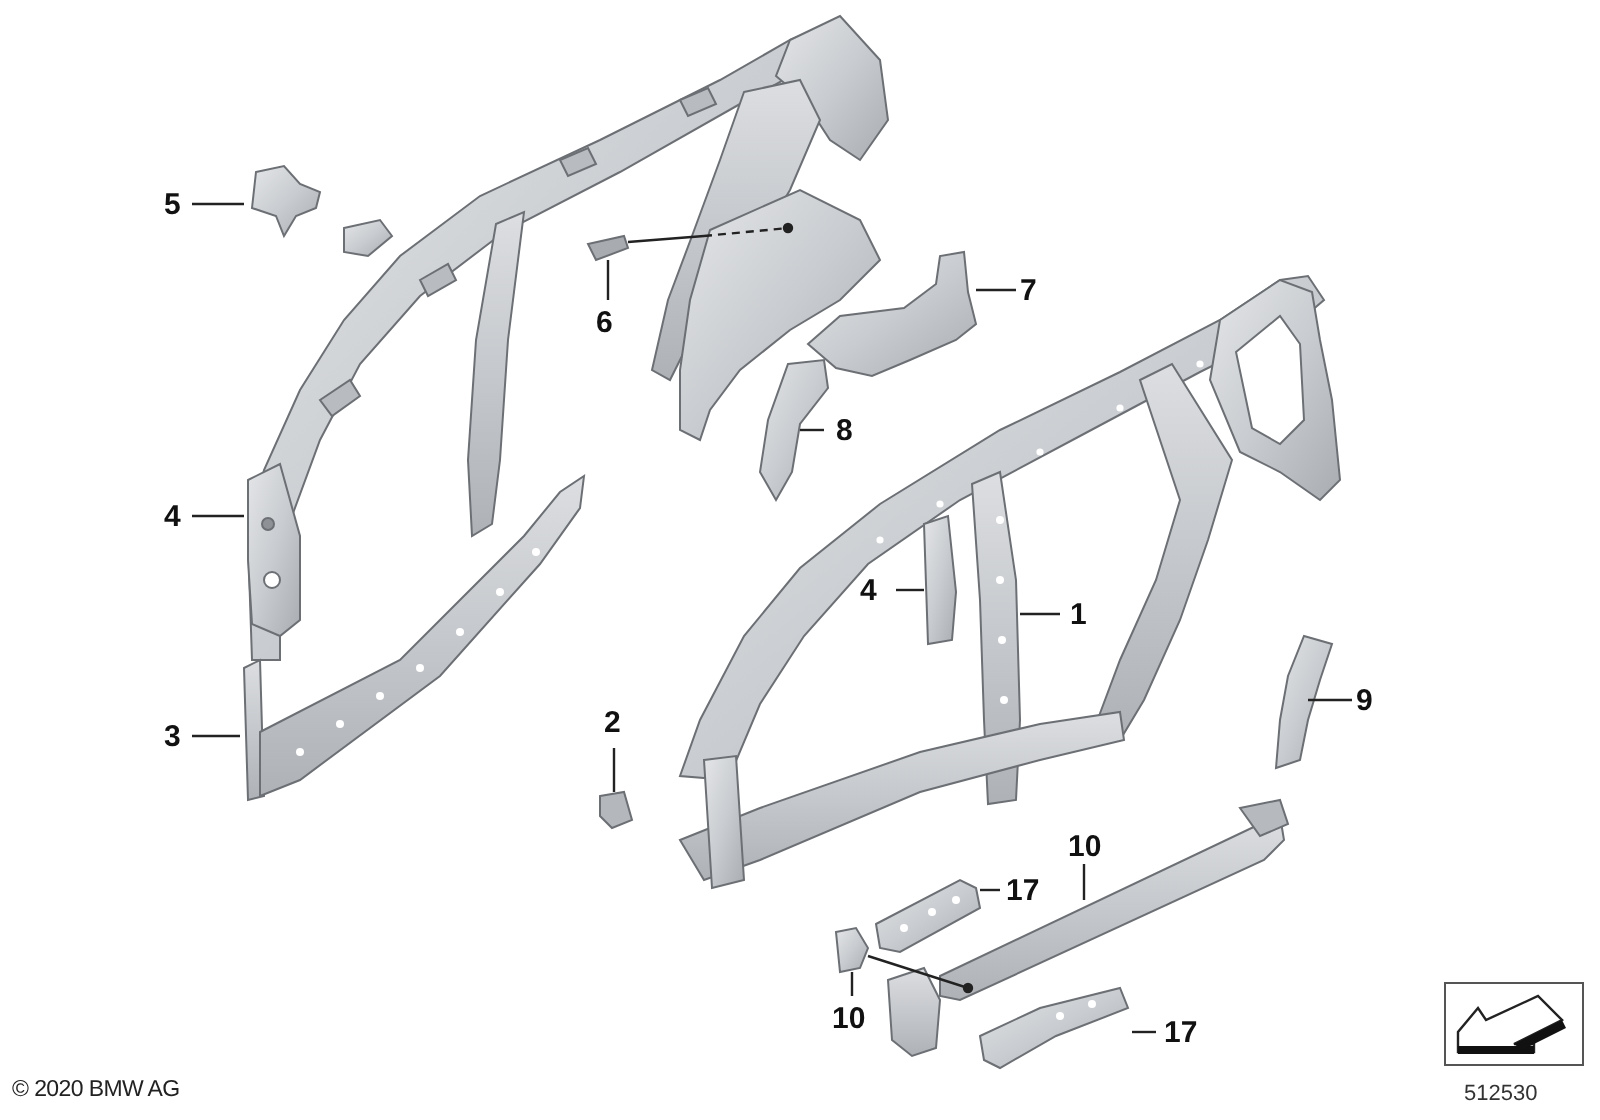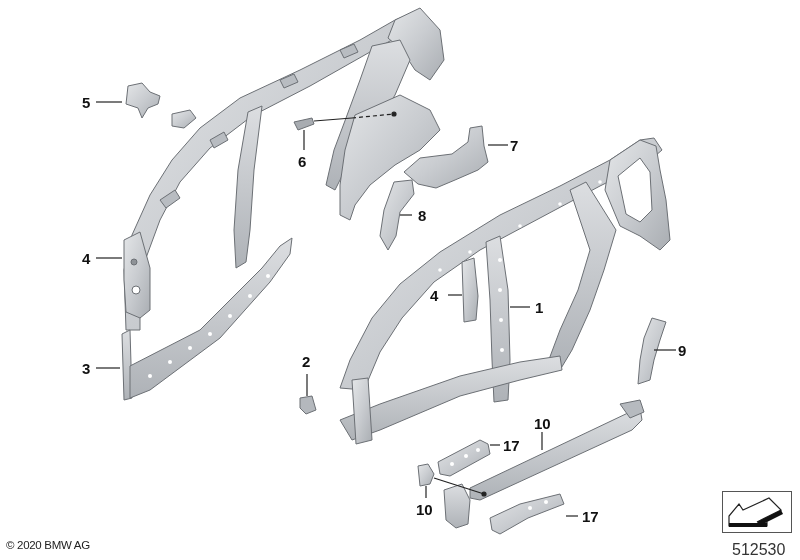--- a/index.html
+++ b/index.html
@@ -3,21 +3,21 @@
 <meta charset="utf-8">
 <style>
   html, body { margin: 0; padding: 0; background: #ffffff; }
   body { width: 800px; height: 560px; position: relative; overflow: hidden;
          font-family: "Liberation Sans", sans-serif; }
   #diagram { position: absolute; left: 0; top: 0; width: 800px; height: 560px; }
   .callout { position: absolute; font-family: "Liberation Sans", sans-serif;
              font-weight: bold; font-size: 15px; color: #111; line-height: 1; }
   .copyright { position: absolute; left: 6px; top: 539px; font-size: 11.5px;
                color: #222; letter-spacing: -0.3px; }
-  .refnum { position: absolute; left: 732px; top: 541px; font-size: 16px; color: #333; }
+  .refnum { position: absolute; left: 732px; top: 541px; font-size: 11px; color: #333; }
   .nav-box { position: absolute; left: 722px; top: 491px; width: 68px; height: 40px;
              border: 1px solid #555; background: #fff; }
 </style>
 </head>
 <body>
 
 <svg id="diagram" viewBox="0 0 800 560" xmlns="http://www.w3.org/2000/svg">
   <defs>
     <linearGradient id="metal" x1="0" y1="0" x2="1" y2="1">
       <stop offset="0" stop-color="#e4e6e8"></stop>

